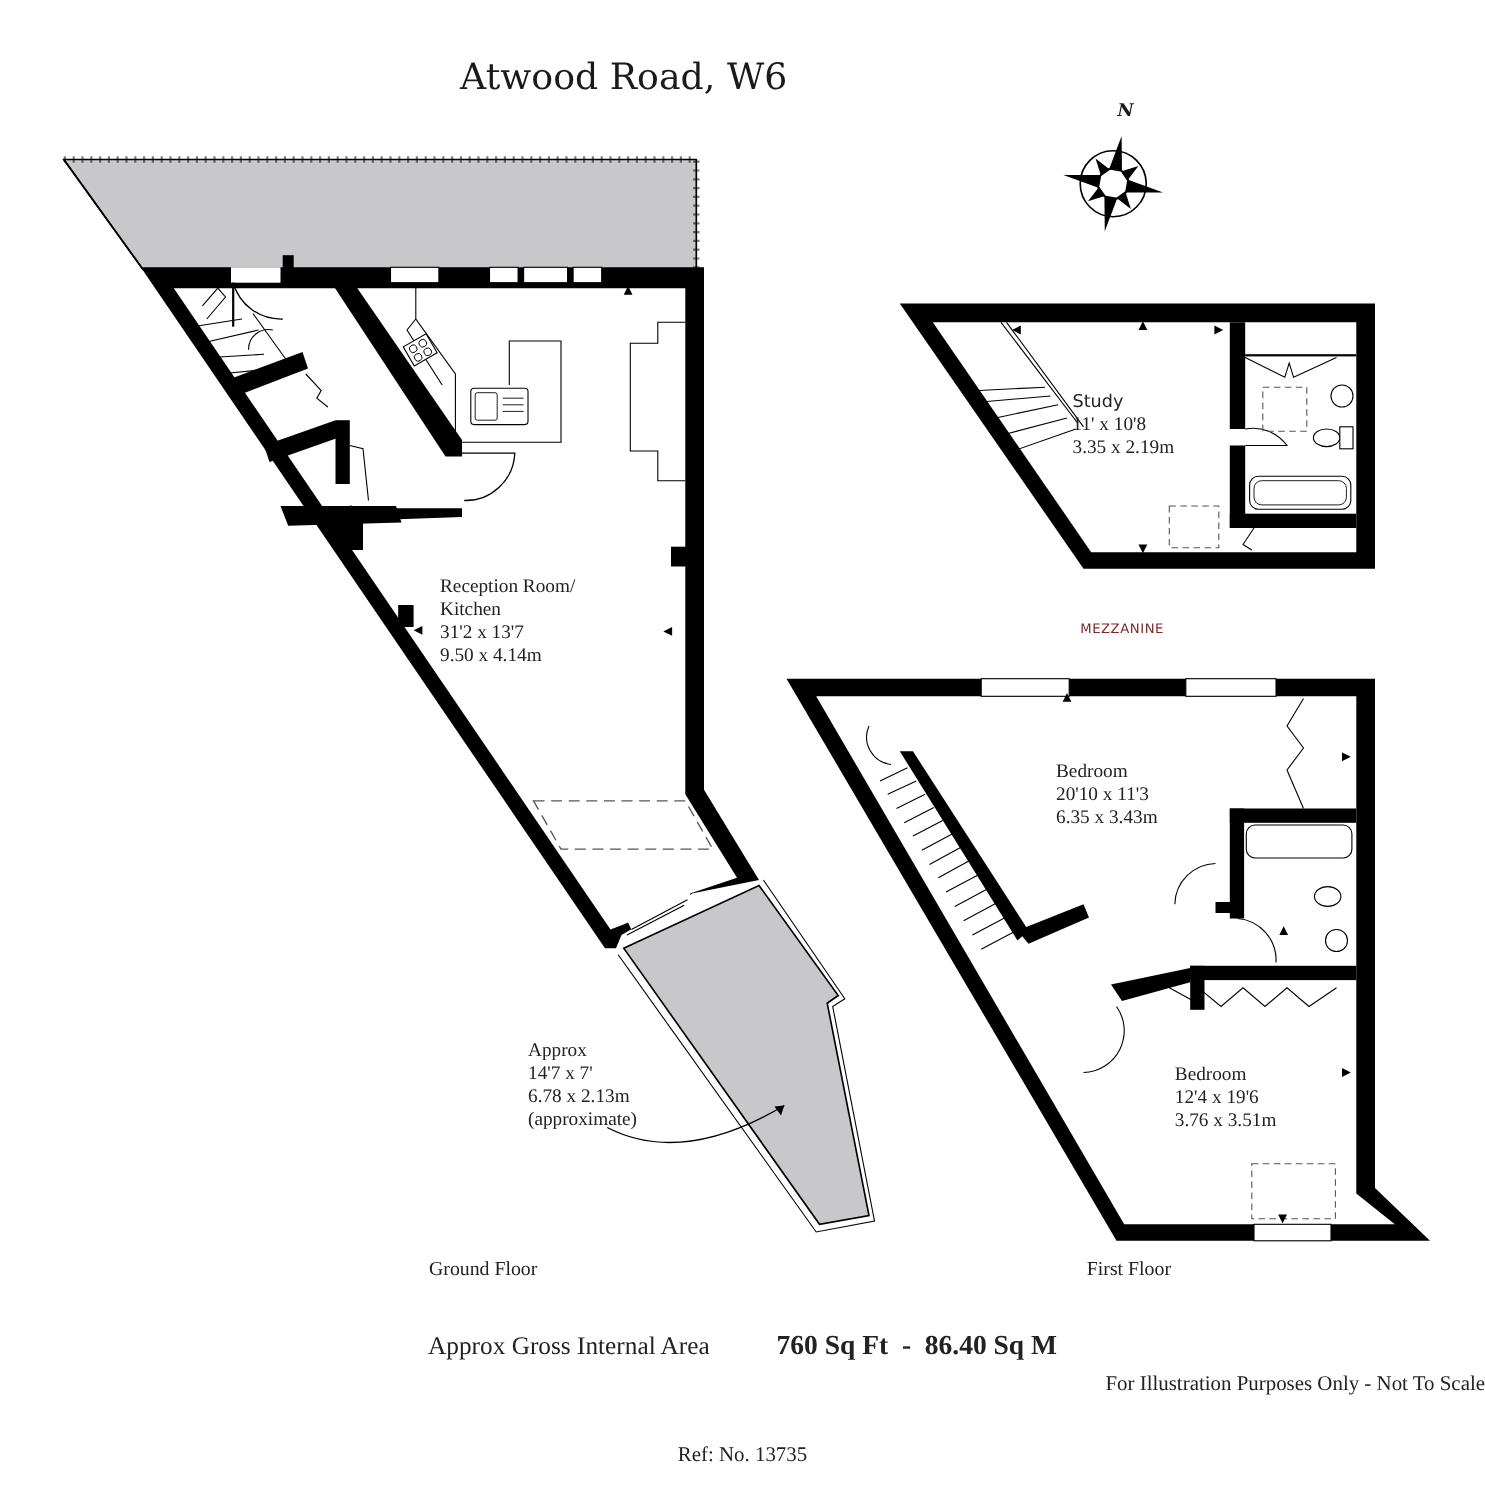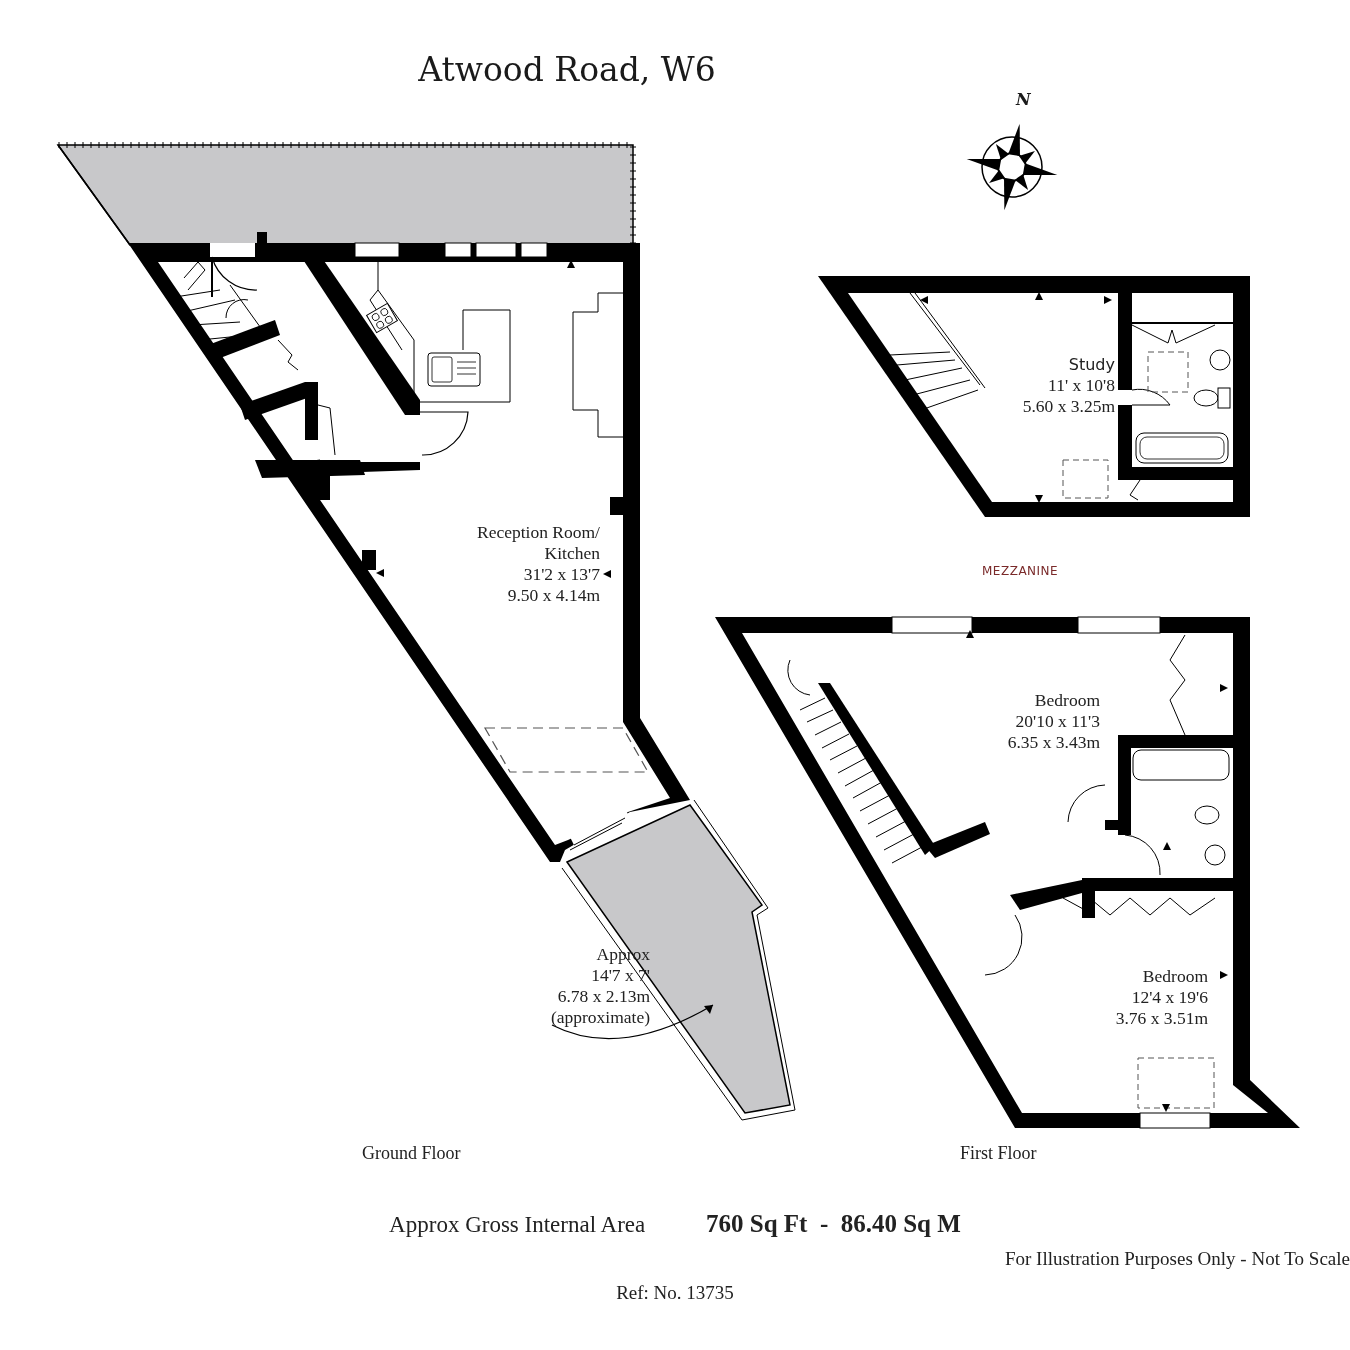--- a/index.html
+++ b/index.html
@@ -1,29 +1,29 @@
 <!DOCTYPE html>
 <html><head>
 <meta charset="utf-8">
 <style>
   html, body { margin:0; padding:0; background:#ffffff; }
   body { width:1350px; height:1350px; position:relative; overflow:hidden; font-family:"DejaVu Serif", serif; color:#1a1a1a; }
   .abs { position:absolute; }
   .title { left:0; width:1134px; top:50px; text-align:center; font-size:33px; font-family:"DejaVu Serif", serif; letter-spacing:0px; }
   svg.plan { position:absolute; left:0; top:0; }
-  .room-label { position:absolute; text-align:right; font-family:"Liberation Serif", serif; font-size:17.5px; line-height:21px; color:#222; }
+  .room-label { position:absolute; text-align:left; font-family:"Liberation Serif", serif; font-size:17.5px; line-height:21px; color:#222; }
   .room-label .name-sans { font-family:"DejaVu Sans", sans-serif; font-size:16px; }
-  .floor-label { position:absolute; font-family:"Liberation Serif", serif; font-size:18px; color:#222; }
+  .floor-label { position:absolute; font-family:"Liberation Serif", serif; font-size:18px; color:#222;margin-left:28px; }
   .mezz { position:absolute; font-family:"DejaVu Sans", sans-serif; font-size:12px; color:#7a2a2a; letter-spacing:0.5px; }
   .footer { position:absolute; left:0; width:1350px; text-align:center; font-family:"Liberation Serif", serif; color:#222; }
   .area-row { top:1210px; font-size:23px; }
   .area-row .lbl { margin-right:55px; }
   .area-row .val { font-weight:bold; font-size:25px; }
   .note { top:1248px; font-size:19px;text-align:right; }
-  .ref { top:1282px; font-size:19px; }
+  .ref { top:1312px; font-size:19px; }
   .compass-n { position:absolute; left:1016px; top:90px; font-family:"DejaVu Serif", serif; font-style:italic; font-weight:bold; font-size:16px; }
 </style>
 </head>
 <body>
 
 <div class="abs title">Atwood Road, W6</div>
 
 <div class="compass-n">N</div>
 
 <svg class="plan" width="1350" height="1350" viewBox="0 0 1350 1350">
@@ -234,21 +234,21 @@
 <div class="room-label" style="left:480px; top:944px; width:170px;">
   <div>Approx</div>
   <div>14'7 x 7'</div>
   <div>6.78 x 2.13m</div>
   <div>(approximate)</div>
 </div>
 
 <div class="room-label" style="left:975px; top:354px; width:140px;">
   <div class="name-sans">Study</div>
   <div>11' x 10'8</div>
-  <div>5.60 x 3.25m</div>
+  <div>3.35 x 2.19m</div>
 </div>
 
 <div class="mezz" style="left:982px; top:564px;">MEZZANINE</div>
 
 <div class="room-label" style="left:960px; top:690px; width:140px;">
   <div>Bedroom</div>
   <div>20'10 x 11'3</div>
   <div>6.35 x 3.43m</div>
 </div>
 

